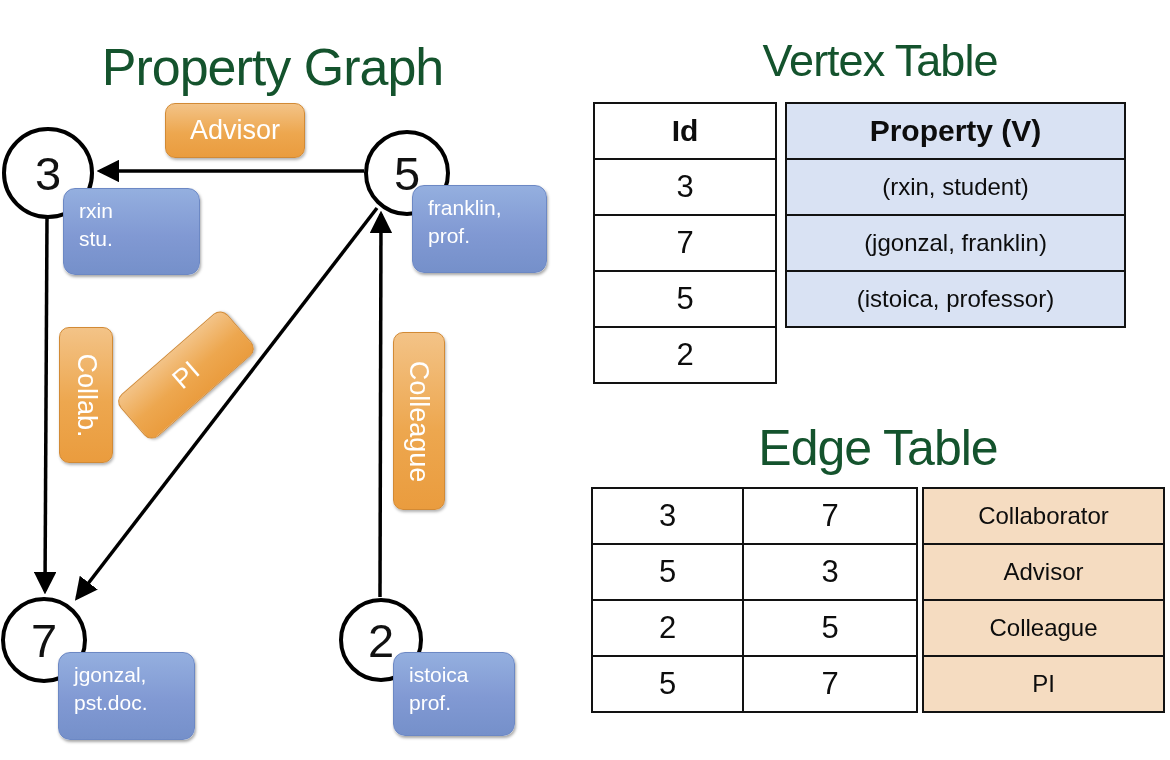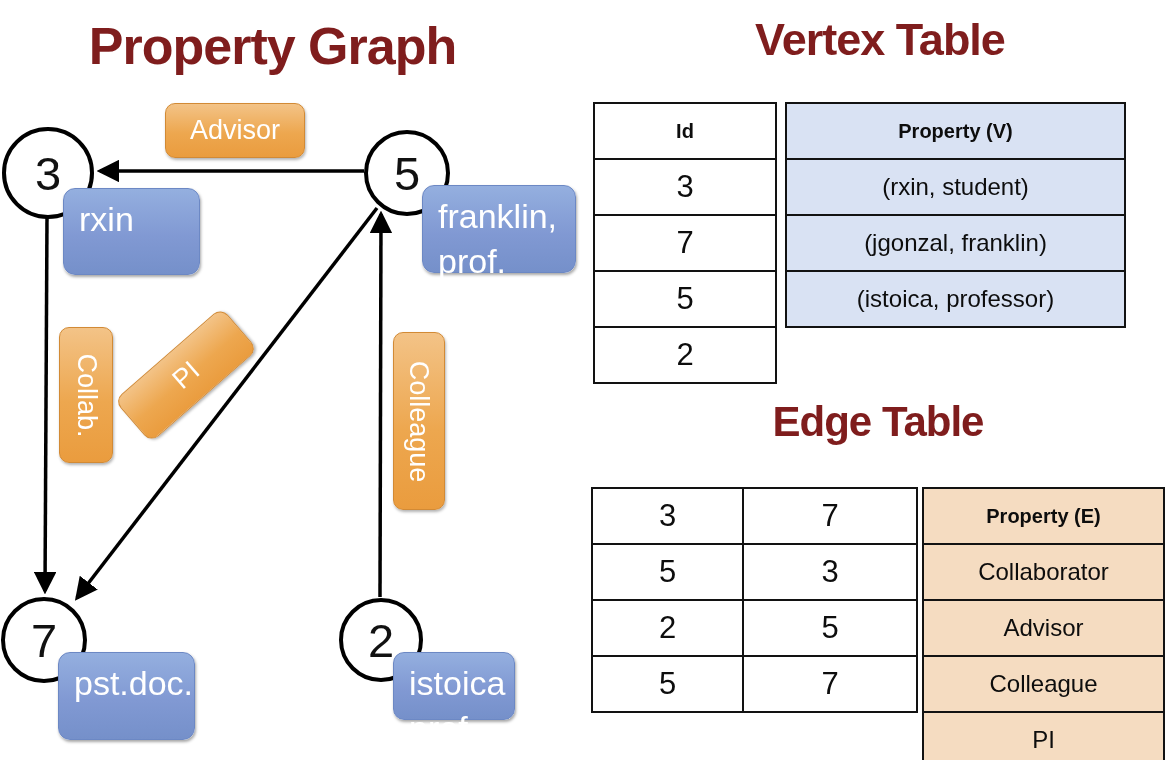--- a/index.html
+++ b/index.html
@@ -1,26 +1,26 @@
 <!DOCTYPE html>
 <html><head>
 <meta charset="utf-8">
 <style>
   html,body{margin:0;padding:0;background:#ffffff;}
   .canvas{
     position:relative;width:1170px;height:760px;background:#ffffff;
     font-family:"Liberation Sans",sans-serif;overflow:hidden;
   }
   .title{
-    position:absolute;color:#7f1d1d;font-weight:700;letter-spacing:-1px;
-    text-align:center;white-space:nowrap;
+    position:absolute;color:#14532d;font-weight:400;letter-spacing:-1px;
+    text-align:center;white-space:nowrap;margin-top:21px;
   }
   .graph-title{left:0;top:16px;width:545px;font-size:52px;}
   .vertex-title{left:595px;top:14px;width:570px;font-size:45px;}
-  .edge-title{left:591px;top:398px;width:574px;font-size:42px;}
+  .edge-title{left:591px;top:398px;width:574px;font-size:50px;}
 
   
   .node{
     position:absolute;background:#ffffff;border:4px solid #000;border-radius:50%;
     display:flex;align-items:center;justify-content:center;
     font-size:47px;color:#111;box-sizing:border-box;
   }
   .node-3{left:2px;top:127px;width:92px;height:92px;}
   .node-5{left:364px;top:130px;width:86px;height:86px;}
   .node-7{left:1px;top:597px;width:86px;height:86px;}
@@ -43,36 +43,36 @@
   .elabel-collab span{transform:rotate(90deg);}
   .elabel-pi{left:115px;top:347px;width:142px;height:56px;transform:rotate(-41deg);}
   .elabel-colleague{left:393px;top:332px;width:52px;height:178px;}
   .elabel-colleague span{transform:rotate(90deg);}
 
   
   .vbox{
     position:absolute;
     background:linear-gradient(180deg,#94afdf 0%,#8199d3 55%,#7590ca 100%);
     border:1.5px solid #6c88c4;border-radius:12px;
-    color:#ffffff;font-size:34px;line-height:1.32;
+    color:#ffffff;font-size:21px;line-height:1.32;
     padding:8px 0 14px 15px;box-sizing:border-box;
     box-shadow:1px 2px 3px rgba(0,0,0,0.35);
   }
   .vbox-rxin{left:63px;top:188px;width:137px;height:87px;}
-  .vbox-franklin{left:422px;top:185px;width:154px;height:88px;}
+  .vbox-franklin{left:412px;top:185px;width:135px;height:88px;}
   .vbox-jgonzal{left:58px;top:652px;width:137px;height:88px;}
-  .vbox-istoica{left:393px;top:652px;width:122px;height:68px;border-radius:11px;}
+  .vbox-istoica{left:393px;top:652px;width:122px;height:84px;}
 
   
   table{border-collapse:collapse;position:absolute;table-layout:fixed;}
   td{
     border:2.5px solid #121212;text-align:center;vertical-align:middle;
     height:54px;padding:0;color:#0d0d0d;font-size:31px;overflow:hidden;
   }
-  td.hdr{font-weight:700;font-size:20px;}
+  td.hdr{font-weight:700;font-size:30px;}
   td.prop{font-size:24px;}
   .vt-ids{left:593px;top:102px;width:184px;}
   .vt-props{left:785px;top:102px;width:341px;}
   .vt-props td{background:#d9e2f3;}
   .et-ids{left:591px;top:487px;width:325px;}
   .et-props{left:922px;top:487px;width:243px;}
   .et-props td{background:#f5dcc1;}
 </style>
 </head>
 <body>
@@ -114,26 +114,28 @@
   </div>
   <div class="elabel elabel-pi">
     <span>PI</span>
   </div>
   <div class="elabel elabel-colleague">
     <span>Colleague</span>
   </div>
 
   <div class="vbox vbox-rxin">
     <div>rxin</div>
+    <div>stu.</div>
   </div>
   <div class="vbox vbox-franklin">
     <div>franklin,</div>
     <div>prof.</div>
   </div>
   <div class="vbox vbox-jgonzal">
+    <div>jgonzal,</div>
     <div>pst.doc.</div>
   </div>
   <div class="vbox vbox-istoica">
     <div>istoica</div>
     <div>prof.</div>
   </div>
 
   <div class="title vertex-title">Vertex Table</div>
 
   <table class="vt-ids">
@@ -195,23 +197,20 @@
     </tr>
     <tr>
       <td>5</td>
       <td>7</td>
     </tr>
   </tbody>
     </table>
 
   <table class="et-props">
     <tbody>
-        <tr>
-          <td class="hdr">Property (E)</td>
-        </tr>
     <tr>
           <td class="prop">Collaborator</td>
         </tr>
     <tr>
           <td class="prop">Advisor</td>
         </tr>
     <tr>
           <td class="prop">Colleague</td>
         </tr>
     <tr>

